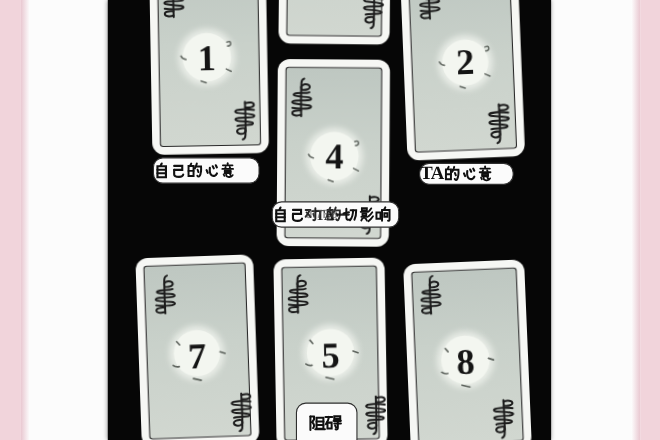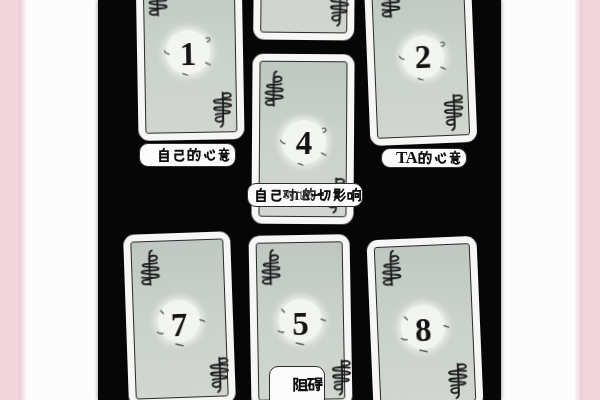--- a/index.html
+++ b/index.html
@@ -9,21 +9,21 @@
   .card{position:absolute;background:#f6f7f4;border-radius:11px;filter:blur(0.25px);}
   .cinner{position:absolute;left:7px;right:7px;top:7px;bottom:7px;
           border:1.9px solid #282828;border-radius:3px;
           background:linear-gradient(180deg,#bec7c1 0%,#c9d1ca 45%,#d1d7d0 100%);}
   .circ{position:absolute;border-radius:50%;background:#f3f6f0;
         box-shadow:0 0 6px 4px rgba(243,246,240,.75);
         display:flex;align-items:center;justify-content:center;}
   .num{font-family:"Liberation Serif",serif;font-weight:bold;color:#141414;position:relative;}
   .glyph{position:absolute;}
   .lab{position:absolute;box-sizing:border-box;filter:blur(0.2px);background:#fbfbfb;border:1.8px solid #2e2e2e;
-       border-radius:9px;display:flex;align-items:center;justify-content:flex-end;z-index:5;}
+       border-radius:9px;display:flex;align-items:center;justify-content:flex-start;z-index:5;}
 </style>
 </head>
 <body>
 
 <svg width="0" height="0" style="position:absolute">
   <defs>
     <g id="seal" fill="none" stroke="#1c1c1c" stroke-width="1.9" stroke-linecap="round" stroke-linejoin="round">
       <path d="M12.5 2.2 C12.8 13,12.8 26,12.5 34 C12.4 36.5,11.5 37.8,9.8 38.2"></path>
       <path d="M12.7 3.6 C16.8 2.2,20.8 3,21 5.1 C21.2 7.2,17.2 8.2,12.7 7.7"></path>
       <path d="M21 10.2 C14.5 9,5.5 9.4,3.6 10.6 C2.2 11.6,3.8 12.7,6.6 12.9 C10.5 13.2,17.5 14,20.2 14.8 C22.2 15.5,21.2 16.9,18 17.2 C13.2 17.5,5.2 17.1,3.6 18.2 C2.2 19.3,4 20.4,7.2 20.6 C11 20.8,16.5 21.4,18.8 22 C20.8 22.7,19.8 24.1,16.8 24.3 C12.8 24.6,6.5 24.2,4.8 25.2"></path>

